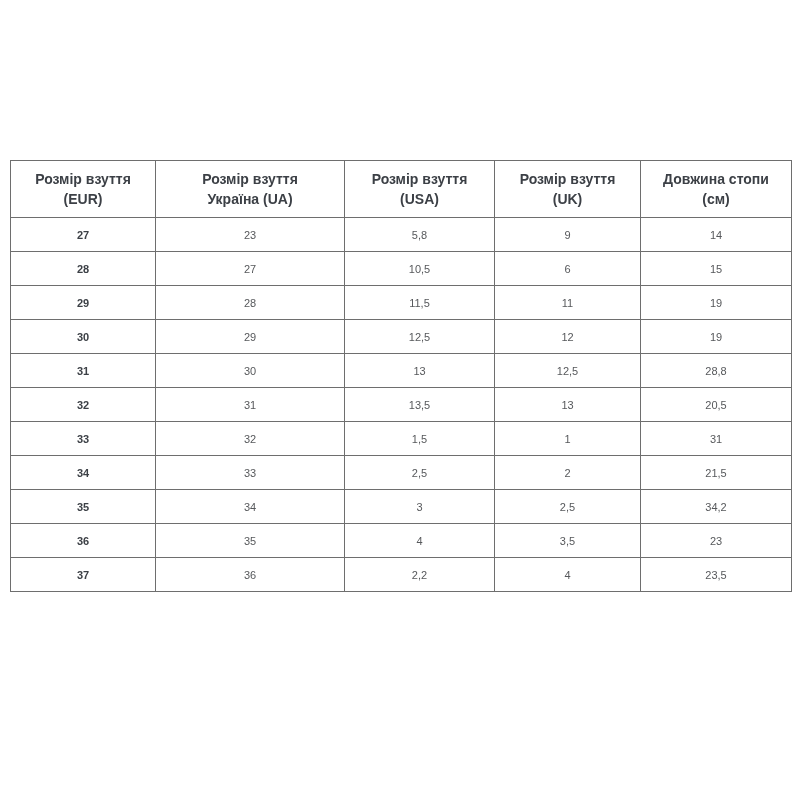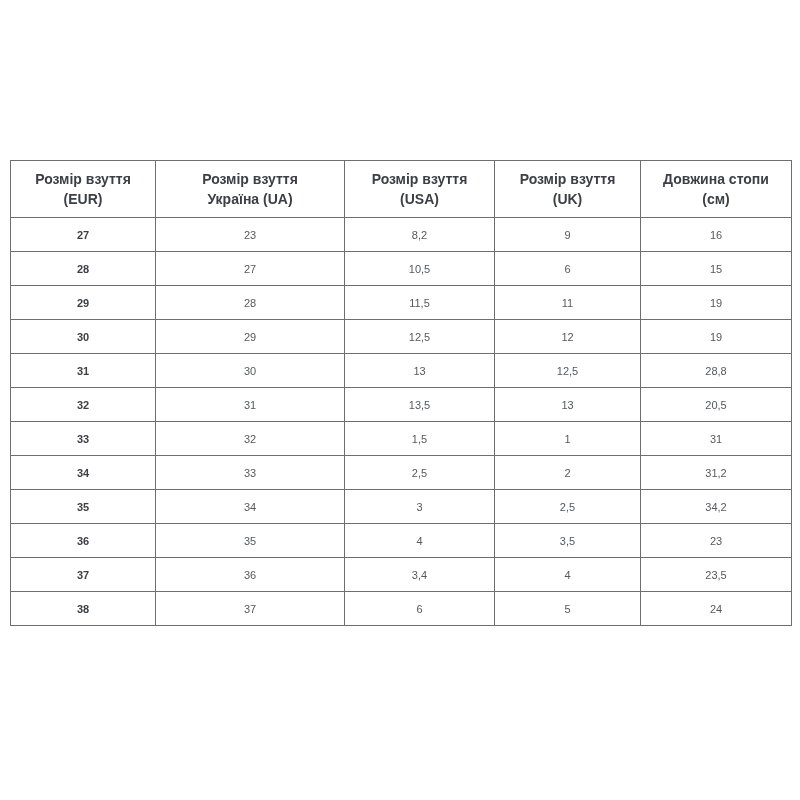--- a/index.html
+++ b/index.html
@@ -93,23 +93,23 @@
         <th>
           <span class="hline">Довжина стопи</span>
           <span class="hline">(см)</span>
         </th>
       </tr>
     </thead>
     <tbody>
   <tr>
     <td class="c-bold">27</td>
     <td>23</td>
-    <td>8,2</td>
+    <td>5,8</td>
     <td>9</td>
-    <td>16</td>
+    <td>14</td>
   </tr>
 
   <tr>
     <td class="c-bold">28</td>
     <td>27</td>
     <td>10,5</td>
     <td>6</td>
     <td>15</td>
   </tr>
 
@@ -151,21 +151,21 @@
     <td>1,5</td>
     <td>1</td>
     <td>31</td>
   </tr>
 
   <tr>
     <td class="c-bold">34</td>
     <td>33</td>
     <td>2,5</td>
     <td>2</td>
-    <td>31,2</td>
+    <td>21,5</td>
   </tr>
 
   <tr>
     <td class="c-bold">35</td>
     <td>34</td>
     <td>3</td>
     <td>2,5</td>
     <td>34,2</td>
   </tr>
 
@@ -173,27 +173,20 @@
     <td class="c-bold">36</td>
     <td>35</td>
     <td>4</td>
     <td>3,5</td>
     <td>23</td>
   </tr>
 
   <tr>
     <td class="c-bold">37</td>
     <td>36</td>
-    <td>3,4</td>
+    <td>2,2</td>
     <td>4</td>
     <td>23,5</td>
   </tr>
 
-  <tr>
-    <td class="c-bold">38</td>
-    <td>37</td>
-    <td>6</td>
-    <td>5</td>
-    <td>24</td>
-  </tr>
 </tbody>
   </table>
 </div>
 
 </body></html>

